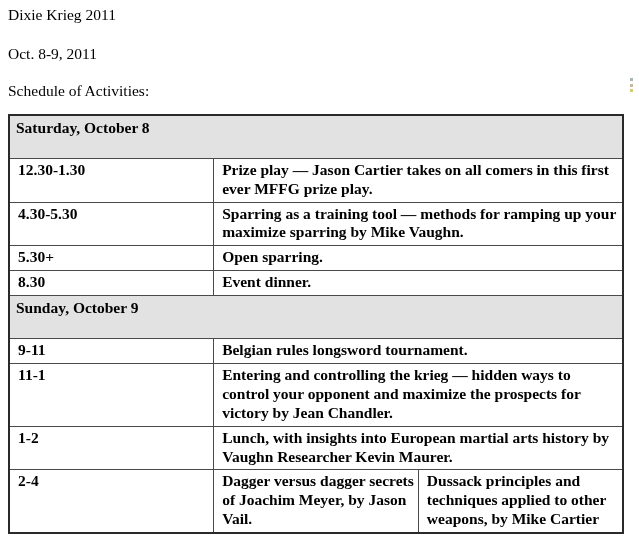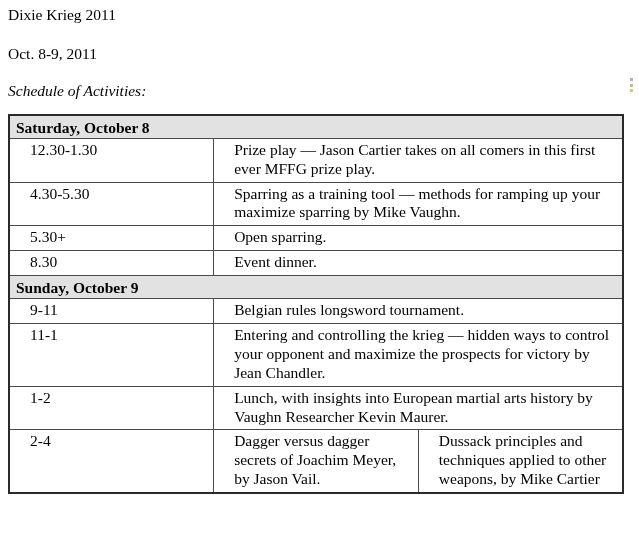--- a/index.html
+++ b/index.html
@@ -33,46 +33,45 @@
   }
   .doc-dates {
     font-size: 15.5px;
     line-height: 1.2;
     margin: 18px 0 19px 0;
   }
   .doc-subtitle {
     font-size: 15.5px;
     line-height: 1.2;
     margin: 0 0 13px 0;
-    font-style: italic;
   }
   .schedule-wrap {
     padding: 0 0 0 8px;
   }
   table.schedule {
     border-collapse: collapse;
     width: 616px;
     table-layout: fixed;
     border: 2px solid #2a2a2a;
     background: #ffffff;
   }
   table.schedule td,
   table.schedule th {
     border: 1px solid #4a4a4a;
     font-size: 15.5px;
     line-height: 1.22;
     vertical-align: top;
-    padding: 2px 4px 3px 20px;
-    font-weight: normal;
+    padding: 2px 4px 3px 8px;
+    font-weight: bold;
     text-align: left;
   }
   tr.day-header td {
     background: #e2e2e2;
     font-weight: bold;
-    padding: 3px 4px 0 6px;
+    padding: 3px 4px 20px 6px;
   }
   td.time-cell {
     width: 46px;
     padding-left: 4px;
     padding-right: 2px;
     word-break: normal;
   }
   td.desc-cell {
     padding-left: 6px;
   }

